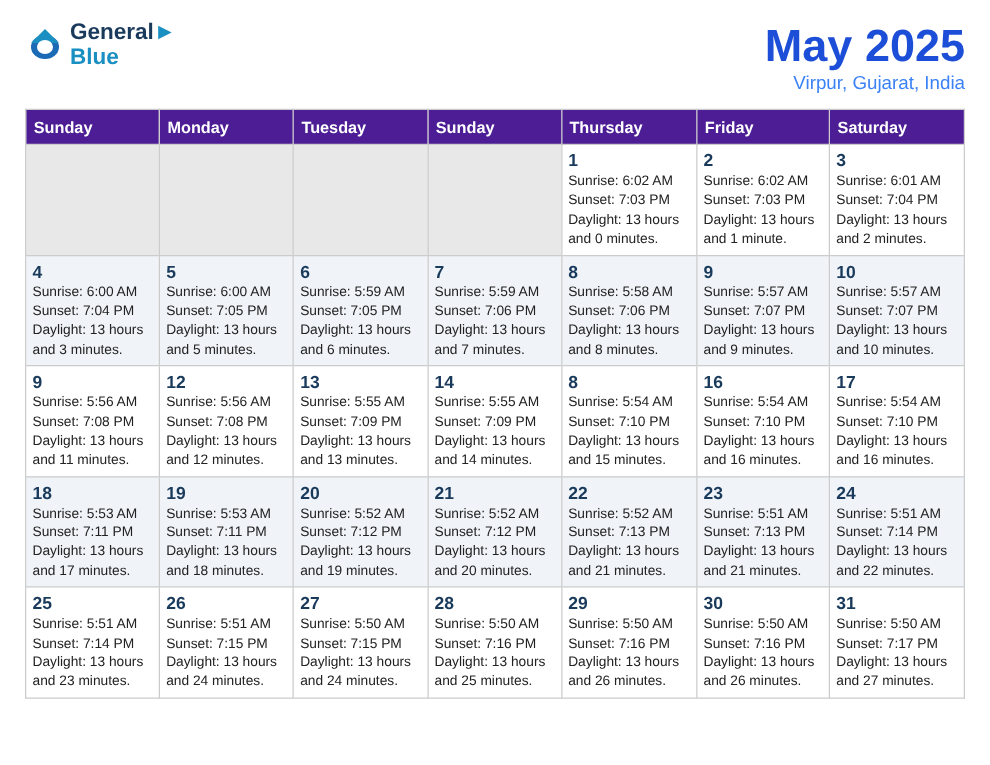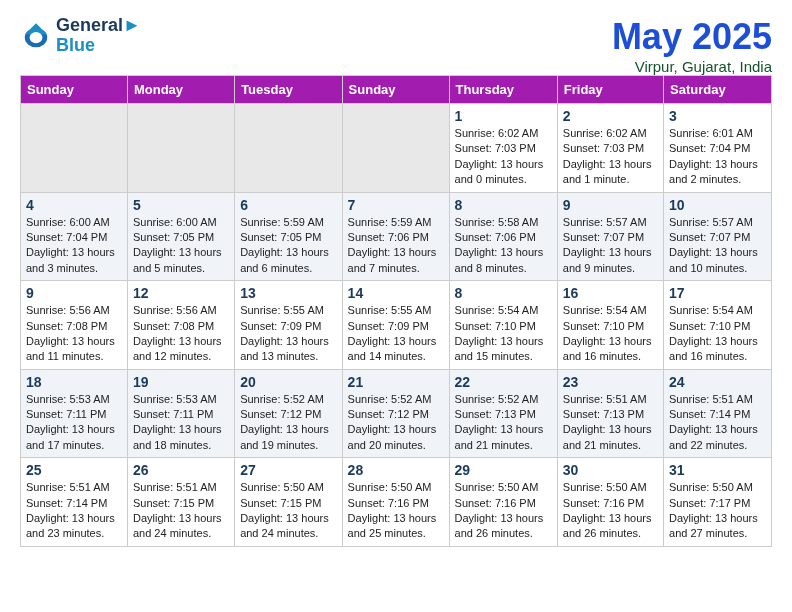--- a/index.html
+++ b/index.html
@@ -10,21 +10,21 @@
       min-height: 612px;
     }
     .page {
       width: 792px;
       padding: 16px 20px;
     }
     .header {
       display: flex;
       justify-content: space-between;
       align-items: flex-start;
-      margin-bottom: 0;
+      margin-bottom: 12px;
     }
     .logo {
       display: flex;
       align-items: center;
     }
     .logo-text {
       font-size: 18px;
       font-weight: bold;
       color: #1a3a5c;
       line-height: 1.1;
@@ -40,28 +40,28 @@
     .title-block {
       text-align: right;
     }
     .month-title {
       font-size: 36px;
       color: #1d4ed8;
       font-weight: bold;
     }
     .location {
       font-size: 15px;
-      color: #14532d;
+      color: #3b82f6;
     }
     table {
       width: 100%;
       border-collapse: collapse;
     }
     thead tr th {
-      background-color: #a21caf;
+      background-color: #4c1d95;
       color: #fff;
       font-size: 13px;
       font-weight: bold;
       padding: 6px 6px;
       border: 1px solid #ccc;
       text-align: left;
     }
     tbody tr td {
       border: 1px solid #ccc;
       vertical-align: top;

